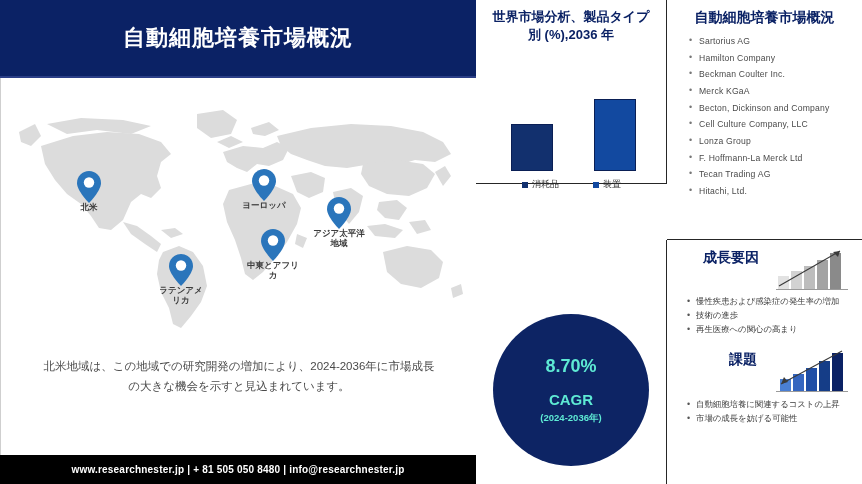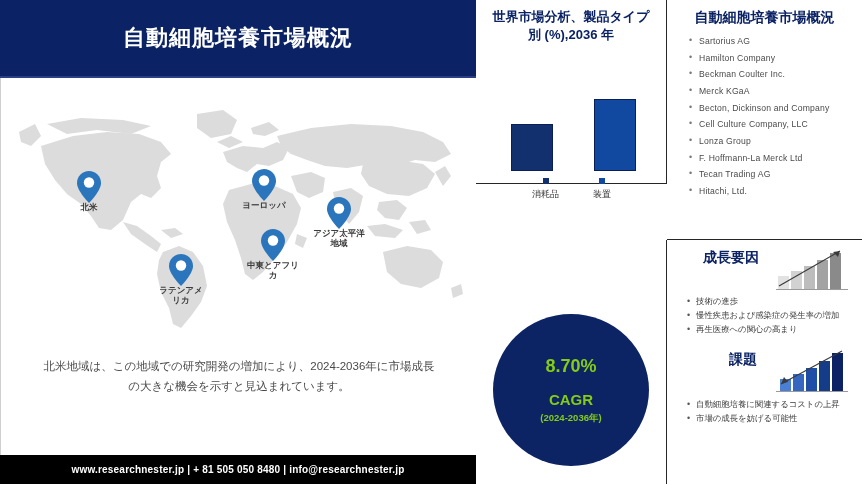--- a/index.html
+++ b/index.html
@@ -125,21 +125,21 @@
     position: absolute; bottom: 0;
     border: 1px solid #0a1f55;
   }
   .bar-a { left: 35px; width: 42px; }
   .bar-b { left: 118px; width: 42px; }
   .legend {
     position: absolute; left: 0; top: 178px;
     width: 191px;
     display: flex; justify-content: center; gap: 34px;
   }
-  .legend-item { display: flex; align-items: center; gap: 4px; flex-direction: column; }
+  .legend-item { display: flex; align-items: center; gap: 4px; }
   .legend-swatch { width: 6px; height: 6px; display: inline-block; }
   .legend-text { font-size: 9px; color: #333333; }
 
   
   .players-title { font-size: 14px; padding: 8px 18px 0 18px; }
   .players-list {
     margin: 10px 0 0 0;
     padding: 0 10px 0 22px;
     list-style: none;
   }
@@ -161,21 +161,21 @@
   .cagr-title { font-size: 15px; padding: 38px 0 0 0; }
   .cagr-circle {
     position: absolute;
     left: 50%; top: 74px;
     transform: translateX(-50%);
     width: 156px; height: 152px;
     border-radius: 50%;
     background: #0d2464;
     display: flex; flex-direction: column;
     align-items: center; justify-content: center;
-    color: #84cc16;
+    color: #5eead4;
   }
   .cagr-pct { font-size: 18px; font-weight: bold; margin-bottom: 14px; }
   .cagr-label { font-size: 15px; font-weight: bold; margin-bottom: 4px; }
   .cagr-range { font-size: 9.5px; font-weight: bold; }
 
   
   .drv-head { position: relative; height: 56px; }
   .drv-title {
     position: absolute; left: 18px; top: 8px;
     width: 92px; font-size: 14px;
@@ -367,22 +367,22 @@
           <rect x="41" y="14" width="11" height="29" fill="#a3a3a3"></rect>
           <rect x="54" y="7" width="11" height="36" fill="#8a8a8a"></rect>
           <line x1="0" y1="43.5" x2="72" y2="43.5" stroke="#9a9a9a" stroke-width="1"></line>
           <line x1="3" y1="40" x2="64" y2="5" stroke="#3a3a3a" stroke-width="1.1"></line>
           <path d="M64 5 L57 6 L62 11 Z" fill="#3a3a3a"></path>
         </svg>
       </div>
     </div>
 
     <ul class="drv-list">
+      <li>慢性疾患および感染症の発生率の増加</li>
       <li>技術の進歩</li>
-      <li>慢性疾患および感染症の発生率の増加</li>
       <li>再生医療への関心の高まり</li>
     </ul>
 
     <div class="chl-head">
       <div class="panel-title chl-title">課題</div>
       <div class="chl-chart">
         <svg viewBox="0 0 72 46">
           <rect x="4" y="31" width="11" height="12" fill="#4a7fd4"></rect>
           <rect x="17" y="26" width="11" height="17" fill="#3566c0"></rect>
           <rect x="30" y="20" width="11" height="23" fill="#1f4ea6"></rect>

